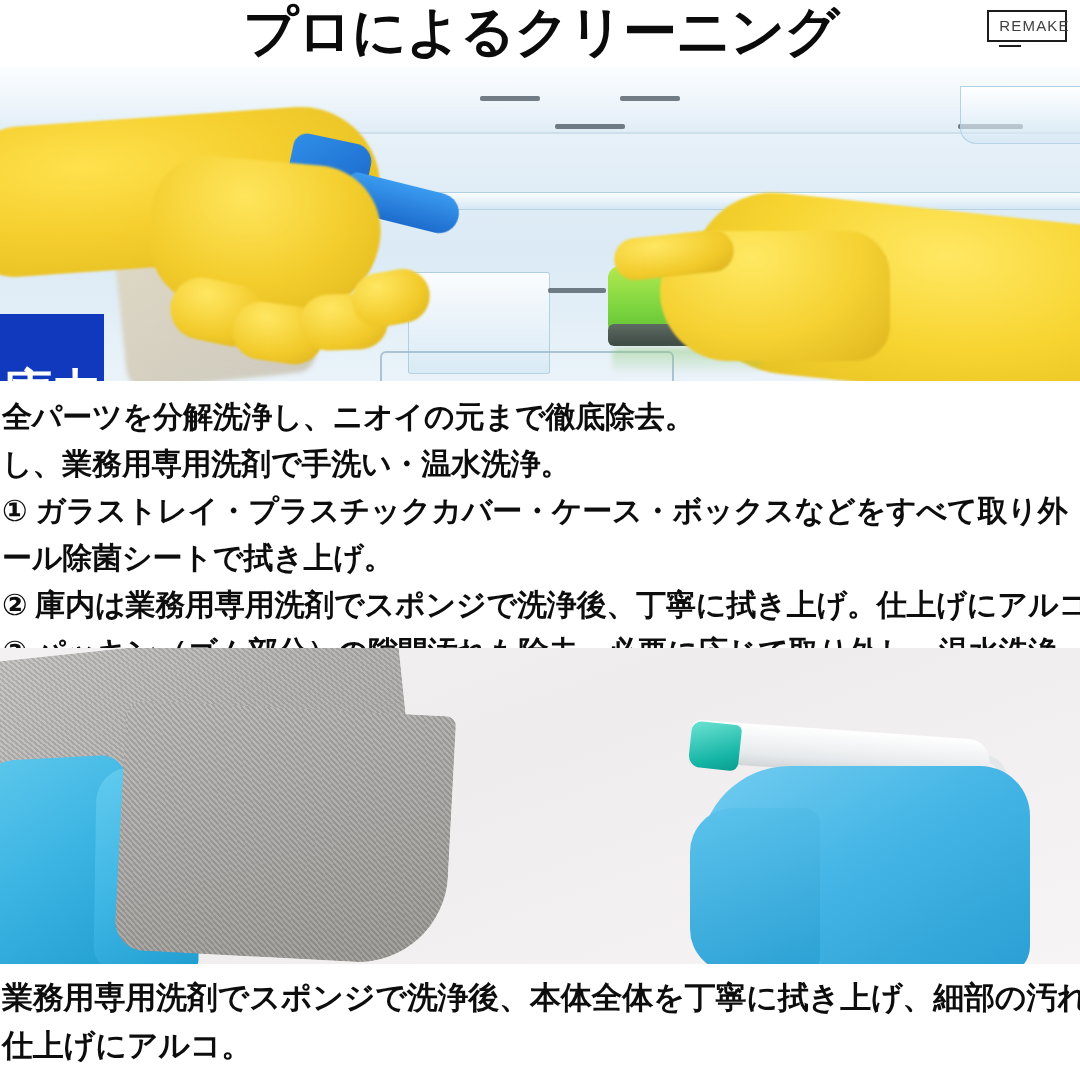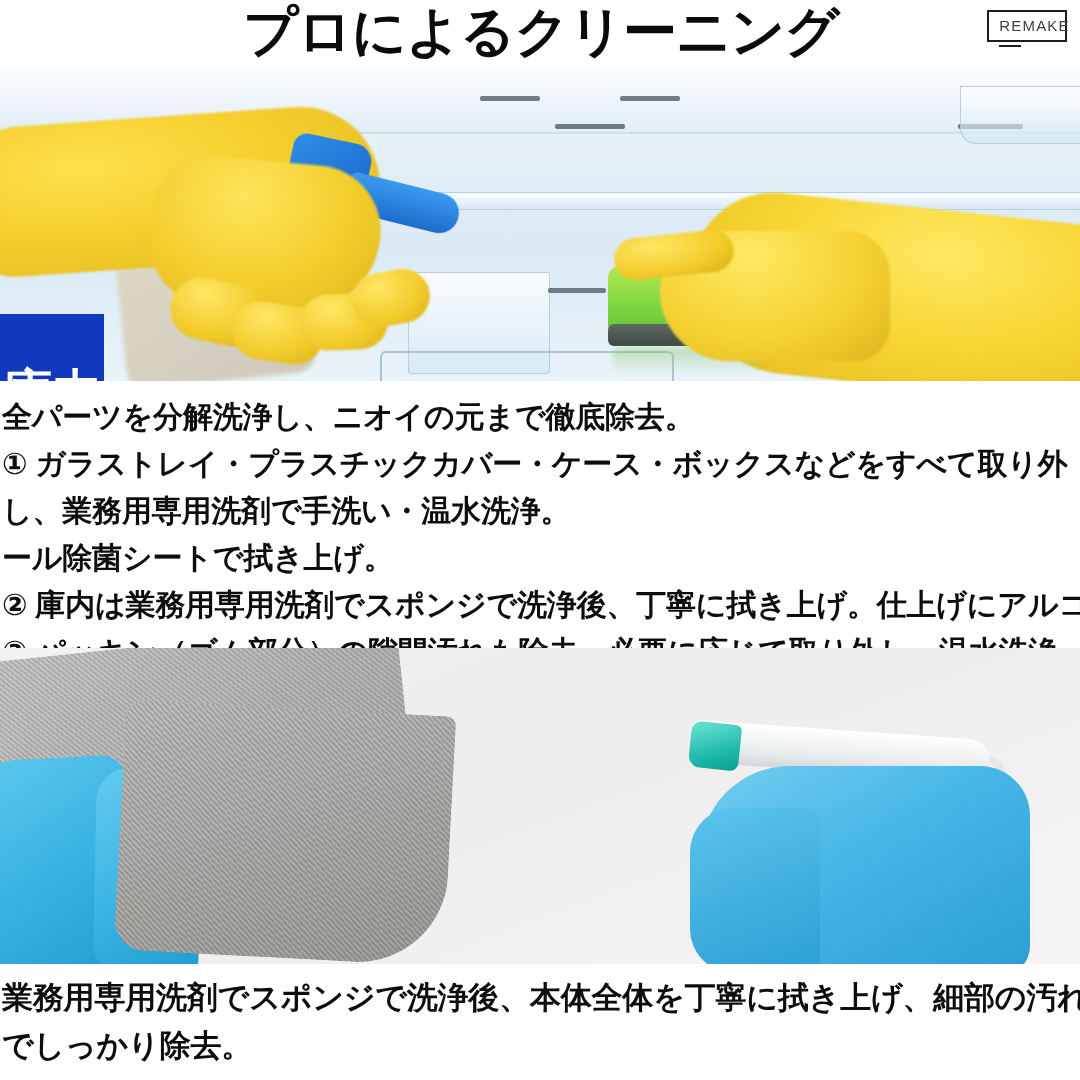--- a/index.html
+++ b/index.html
@@ -405,22 +405,22 @@
     <div class="glove-r-hand"></div>
     <div class="finger" style="left:614px;top:168px;width:120px;height:42px;transform:rotate(-6deg);"></div>
 
     <div class="badge badge-top">
       <span class="badge-text">庫内</span>
     </div>
   </div>
 
   <div class="textblock textblock-main">
     <div class="tline">全パーツを分解洗浄し、ニオイの元まで徹底除去。</div>
+    <div class="tline">し、業務用専用洗剤で手洗い・温水洗浄。</div>
     <div class="tline">① ガラストレイ・プラスチックカバー・ケース・ボックスなどをすべて取り外</div>
-    <div class="tline">し、業務用専用洗剤で手洗い・温水洗浄。</div>
     <div class="tline">ール除菌シートで拭き上げ。</div>
     <div class="tline">② 庫内は業務用専用洗剤でスポンジで洗浄後、丁寧に拭き上げ。仕上げにアルコ</div>
     <div class="tline">③ パッキン（ゴム部分）の隙間汚れも除去。必要に応じて取り外し、温水洗浄。</div>
   </div>
 
   <div class="photo photo-bottom">
     <div class="white-bg"></div>
     <div class="towel"></div>
     <div class="glove-b-1"></div>
     <div class="glove-b-2"></div>
@@ -430,16 +430,16 @@
     <div class="spray-teal-head"></div>
     <div class="spray-teal-tip"></div>
     <div class="spray-teal-bottle"></div>
     <div class="spray-teal-hand"></div>
     <div class="spray-teal-fingers"></div>
 
   </div>
 
   <div class="textblock textblock-bottom">
     <div class="tline">業務用専用洗剤でスポンジで洗浄後、本体全体を丁寧に拭き上げ、細部の汚れま</div>
-    <div class="tline">でしっかり除去。</div>
+    <div class="tline">仕上げにアルコ。</div>
   </div>
 
 </div>
 
 </body></html>

